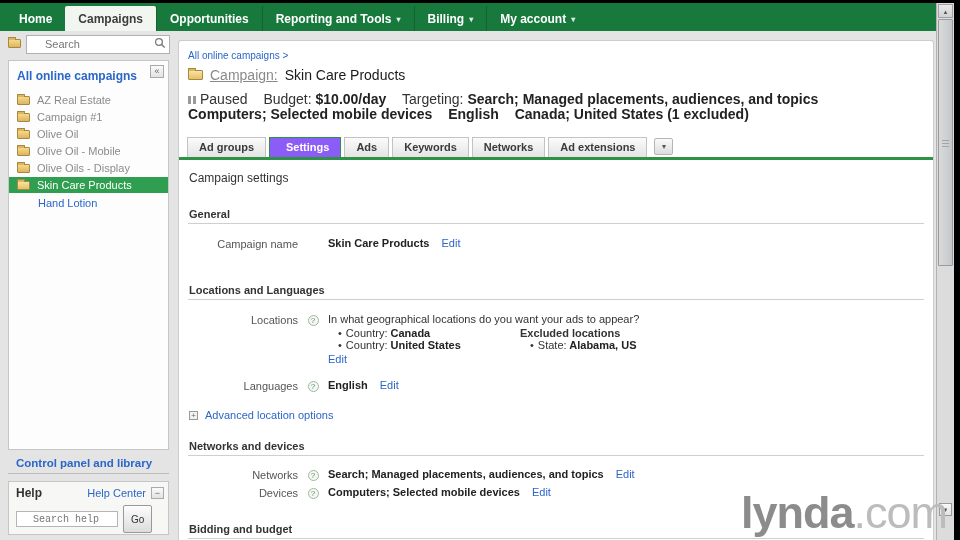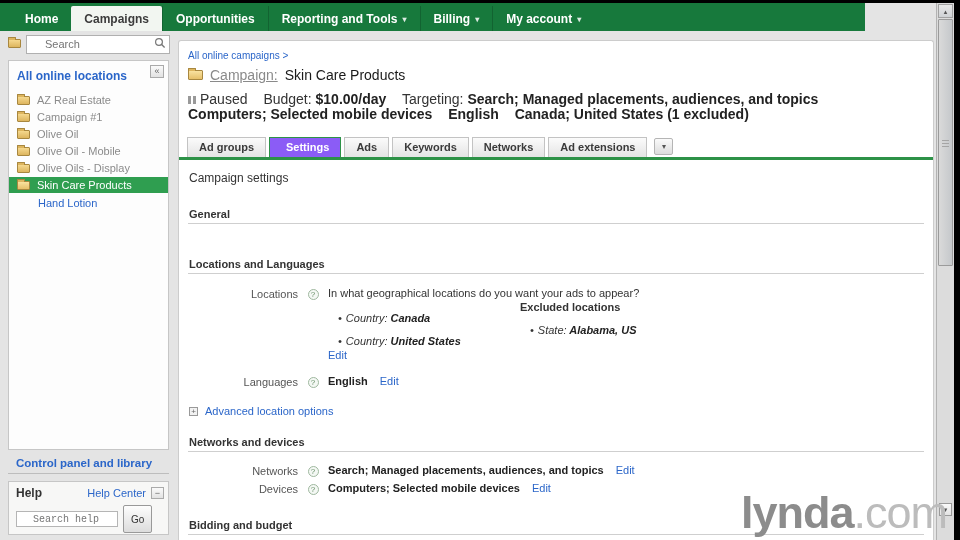--- a/index.html
+++ b/index.html
@@ -2,22 +2,22 @@
 <html><head>
 <meta charset="utf-8">
 <style>
   * { margin:0; padding:0; box-sizing:border-box; }
   html,body { width:960px; height:540px; }
   body { background:#000; position:relative; overflow:hidden;
          font-family:"Liberation Sans", sans-serif; }
   .app { position:absolute; left:0; top:3px; width:954px; height:537px; background:#e4e4e4; }
 
   
-  .nav { position:absolute; left:0; top:0; width:865px; height:28px; background:#17793c;
-         display:flex; align-items:flex-end; padding-left:12px; }
+  .nav { position:absolute; left:0; top:0; width:936px; height:28px; background:#17793c;
+         display:flex; align-items:flex-end; padding-left:6px; }
   .nav-tab { height:25px; padding:0 13px; display:flex; align-items:center; gap:5px;
              color:#fff; font-size:12px; font-weight:bold; cursor:pointer; position:relative; }
   .nav-tab + .nav-tab { border-left:1px solid rgba(0,0,0,.18); }
   .nav-tab.active { background:#f2f6f1; color:#3c3c3c; border-radius:2px 2px 0 0; border-left:none; }
   .nav-caret { font-size:8px; color:rgba(255,255,255,.85); padding-top:2px; }
 
   
   .side-search { position:absolute; left:8px; top:30px; width:162px; height:21px;
                  display:flex; align-items:center; gap:5px; }
   .folder { position:relative; width:13px; height:9px; flex:none;
@@ -103,21 +103,21 @@
   .edit { color:#2b66c9; font-weight:normal; margin-left:12px; cursor:pointer; }
   .r-campname { margin-top:13px; }
   .r-loc { margin-top:13px; }
   .r-lang { margin-top:14px; }
   .r-net { margin-top:12px; }
   .r-dev { margin-top:5px; }
 
   .loc-q { font-weight:normal; color:#333; }
   .loc-cols { display:flex; margin-top:2px; }
   .loc-col-l { width:192px; }
-  .loc-line { margin-top:11px;font-style:italic; }
+  .loc-line { margin-top:0; }
   .loc-line .pfx { font-weight:normal; color:#333; }
   .bullet { color:#333; font-weight:normal; margin:0 4px 0 10px; }
   .exc-head { font-weight:bold; color:#333; }
   .loc-edit { margin-left:0; display:inline-block; margin-top:2px; }
 
   .adv-link { display:flex; align-items:center; gap:7px; margin:17px 0 0 1px;
               font-size:11px; color:#2b66c9; cursor:pointer; }
   .plus-box { width:9px; height:9px; border:1px solid #999; background:#f2f2f2; color:#666;
               font-size:8px; line-height:8px; text-align:center; }
 
@@ -176,21 +176,21 @@
     <span class="search-wrap">
       <input type="text" placeholder="Search" style="">
       <svg width="12" height="12" viewBox="0 0 12 12">
         <circle cx="5" cy="5" r="3.4" fill="none" stroke="#777" stroke-width="1.2"></circle>
         <line x1="7.6" y1="7.6" x2="10.6" y2="10.6" stroke="#777" stroke-width="1.4"></line>
       </svg>
     </span>
   </div>
 
   <div class="tree">
-    <div class="tree-title">All online locations</div>
+    <div class="tree-title">All online campaigns</div>
     <div class="collapse-btn">«</div>
     <div class="tree-item">
         <span class="folder"></span>
         <span>AZ Real Estate</span>
       </div>
     <div class="tree-item">
         <span class="folder"></span>
         <span>Campaign #1</span>
       </div>
     <div class="tree-item">
@@ -254,20 +254,25 @@
       <div class="tab">Keywords</div>
       <div class="tab">Networks</div>
       <div class="tab">Ad extensions</div>
       <div class="tab-more">▾</div>
     </div>
 
     <div class="content">
       <div class="cs-title">Campaign settings</div>
 
       <div class="section-head sh-general">General</div>
+      <div class="srow r-campname">
+        <span class="lbl">Campaign name</span>
+        <span class="hcol"></span>
+        <span class="val"><span>Skin Care Products</span><span class="edit">Edit</span></span>
+      </div>
 
       <div class="section-head sh-loc">Locations and Languages</div>
       <div class="srow r-loc">
         <span class="lbl">Locations</span>
         <span class="hcol"><span class="qicon">?</span></span>
         <span class="val">
           <div class="loc-q">In what geographical locations do you want your ads to appear?</div>
           <div class="loc-cols">
             <div class="loc-col-l">
               <div class="loc-line"><span class="bullet">•</span><span class="pfx">Country:</span> <span>Canada</span></div>

